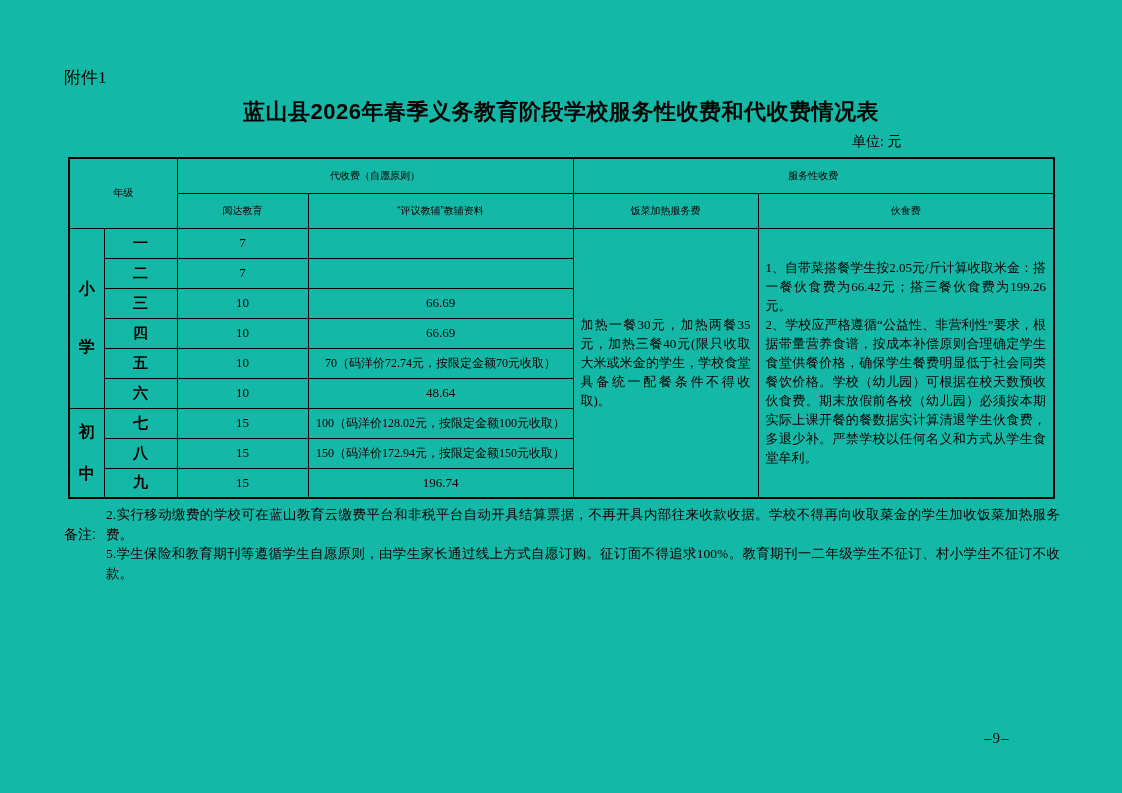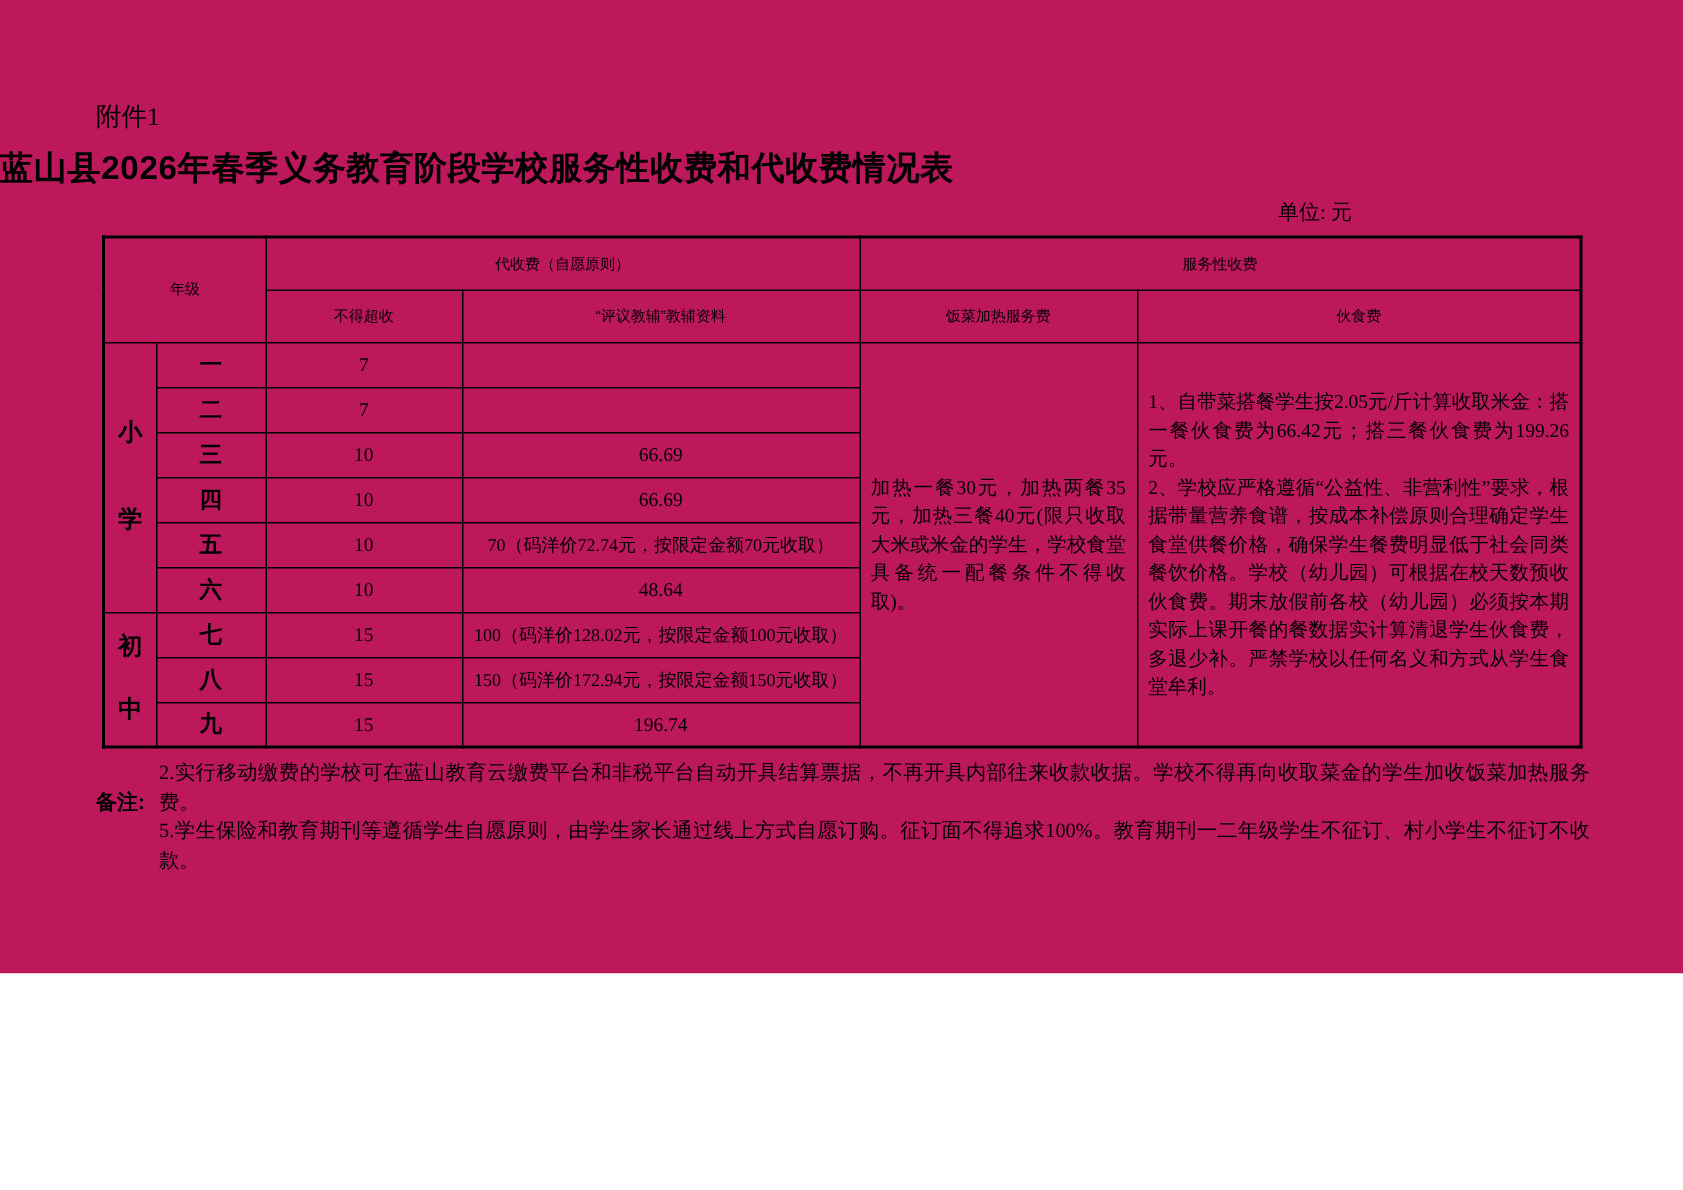--- a/index.html
+++ b/index.html
@@ -1,23 +1,23 @@
 <!DOCTYPE html>
 <html><head>
 <meta charset="utf-8">
 <style>
   html,body { margin:0; padding:0; background:#ffffff; }
   .page {
-    position:relative; width:1122px; height:649px; background:#be185d;
+    position:relative; width:1122px; height:793px; background:#14b8a6;
     font-family:"Liberation Serif","DejaVu Serif",serif; color:#000;
     overflow:hidden;
   }
   .attachment { position:absolute; left:64px; top:66px; font-size:17px; }
   .doc-title {
-    position:absolute; left:0; top:97px; width:1122px; text-align:left;
+    position:absolute; left:0; top:97px; width:1122px; text-align:center;
     font-size:22px; font-weight:bold; letter-spacing:0.5px;
     font-family:"Liberation Sans","DejaVu Sans",sans-serif;
   }
   .unit-label { position:absolute; left:852px; top:133px; font-size:14px; }
 
   table.fee-table {
     position:absolute; left:68px; top:157px;
     border-collapse:collapse; table-layout:fixed;
     border:2px solid #000;
   }
@@ -50,21 +50,21 @@
     font-size:13px; line-height:19px; padding:21px 7px !important;
   }
   .text-cell div { text-align:justify; }
 
   .notes {
     position:absolute; left:64px; top:505px; width:996px;
     display:flex; align-items:flex-start;
     font-size:13.5px; line-height:19.5px;
   }
   .notes-label {
-    flex:0 0 42px; padding-top:20px; font-weight:bold;
+    flex:0 0 42px; padding-top:20px; font-weight:normal;
     font-family:"Liberation Sans","DejaVu Sans",sans-serif; font-size:14px;
   }
   .notes-content { flex:1; }
   .notes-content p { margin:0; text-align:justify; }
   .notes-content p.first-note { margin-bottom:10px; }
   .page-number { position:absolute; left:984px; top:730px; font-size:15px; letter-spacing:1px; }
 </style>
 </head>
 <body>
 
@@ -83,21 +83,21 @@
         <col style="width:185px">
         <col style="width:296px">
     </colgroup>
     <tbody>
       <tr class="hrow">
         <td class="hcell" colspan="2" rowspan="2">年级</td>
         <td class="hcell" colspan="2">代收费（自愿原则）</td>
         <td class="hcell" colspan="2">服务性收费</td>
       </tr>
       <tr class="hrow">
-        <td class="hcell">不得超收</td>
+        <td class="hcell">阅达教育</td>
         <td class="hcell">“评议教辅”教辅资料</td>
         <td class="hcell">饭菜加热服务费</td>
         <td class="hcell">伙食费</td>
       </tr>
 
       <tr class="drow">
         <td class="group-cell" rowspan="6">
           <span class="v-label v60">小
 学</span>
         </td>

